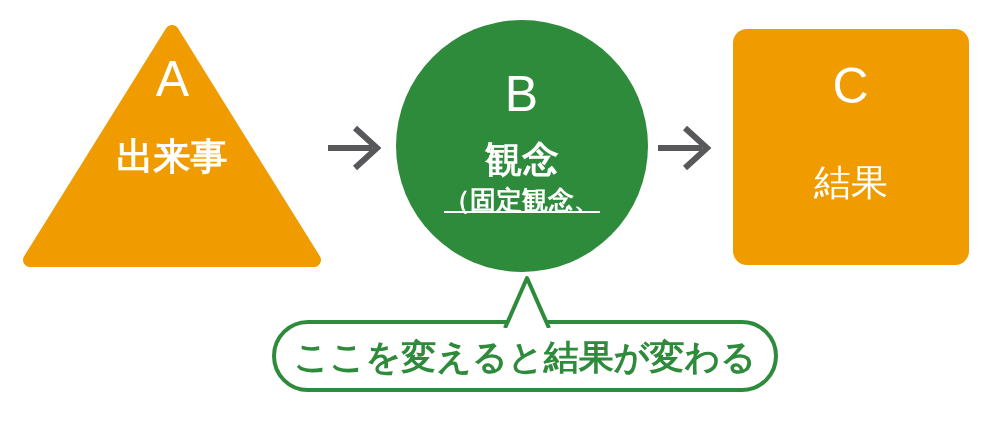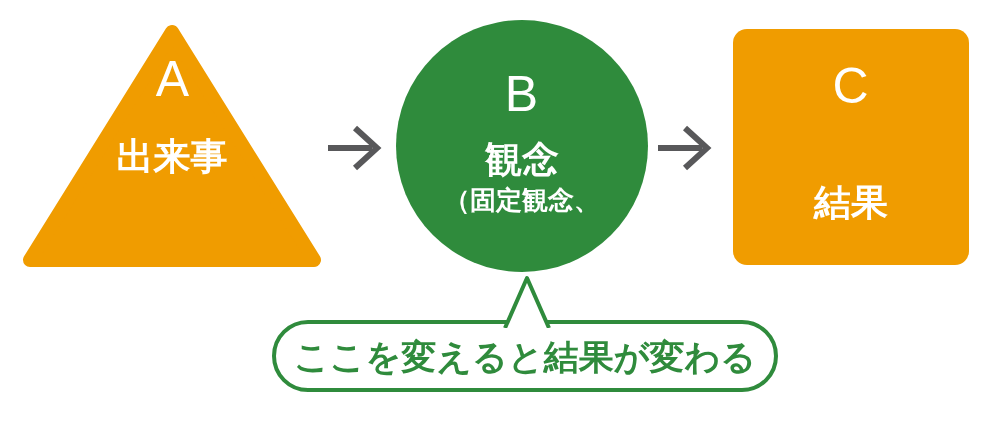--- a/index.html
+++ b/index.html
@@ -49,37 +49,37 @@
     display: flex;
     flex-direction: column;
     align-items: center;
     justify-content: center;
     padding-bottom: 8px;
     color: #ffffff;
     text-align: center;
   }
   .circle-node .b-letter { font-size: 50px; font-weight: 400; line-height: 1; letter-spacing: 1px; }
   .circle-node .b-label  { font-size: 37px; font-weight: 700; line-height: 1; margin-top: 22px; white-space: nowrap; }
-  .circle-node .b-sub    { font-size: 26px; font-weight: 700; line-height: 1.12; margin-top: 8px; white-space: nowrap; }
+  .circle-node .b-sub    { font-size: 26px; font-weight: 700; line-height: 1.12; margin-top: 8px; white-space: nowrap; text-decoration: underline; }
 
   
   .square-node {
     position: absolute;
     left: 733px; top: 29px;
     width: 236px; height: 236px;
     border-radius: 14px;
     background: #F09C00;
     display: flex;
     flex-direction: column;
     align-items: center;
     color: #ffffff;
     text-align: center;
   }
   .square-node .c-letter { font-size: 50px; font-weight: 400; line-height: 1; margin-top: 32px; letter-spacing: 1px; }
-  .square-node .c-label  { font-size: 37px; font-weight: 700; line-height: 1; margin-top: 73px; white-space: nowrap; }
+  .square-node .c-label  { font-size: 37px; font-weight: 400; line-height: 1; margin-top: 53px; white-space: nowrap; }
 
   
   .arrow { position: absolute; top: 125px; }
   .arrow-1 { left: 326px; }
   .arrow-2 { left: 656px; }
 
   
   .callout {
     position: absolute;
     left: 272px; top: 320px;

